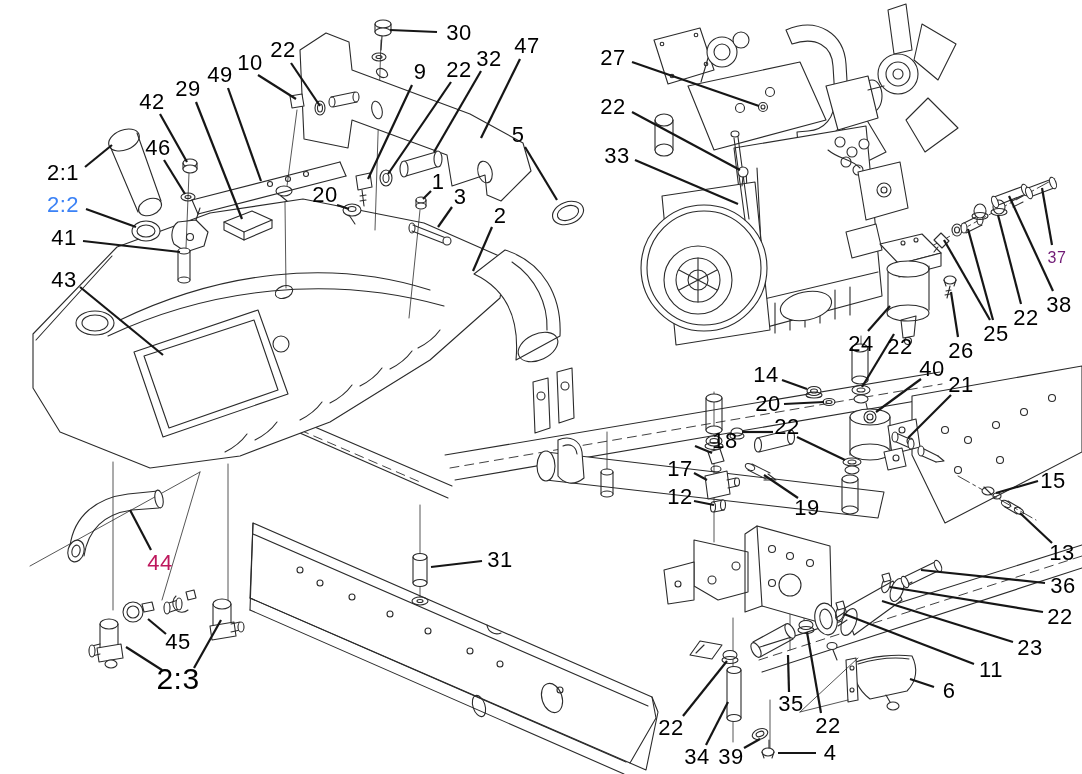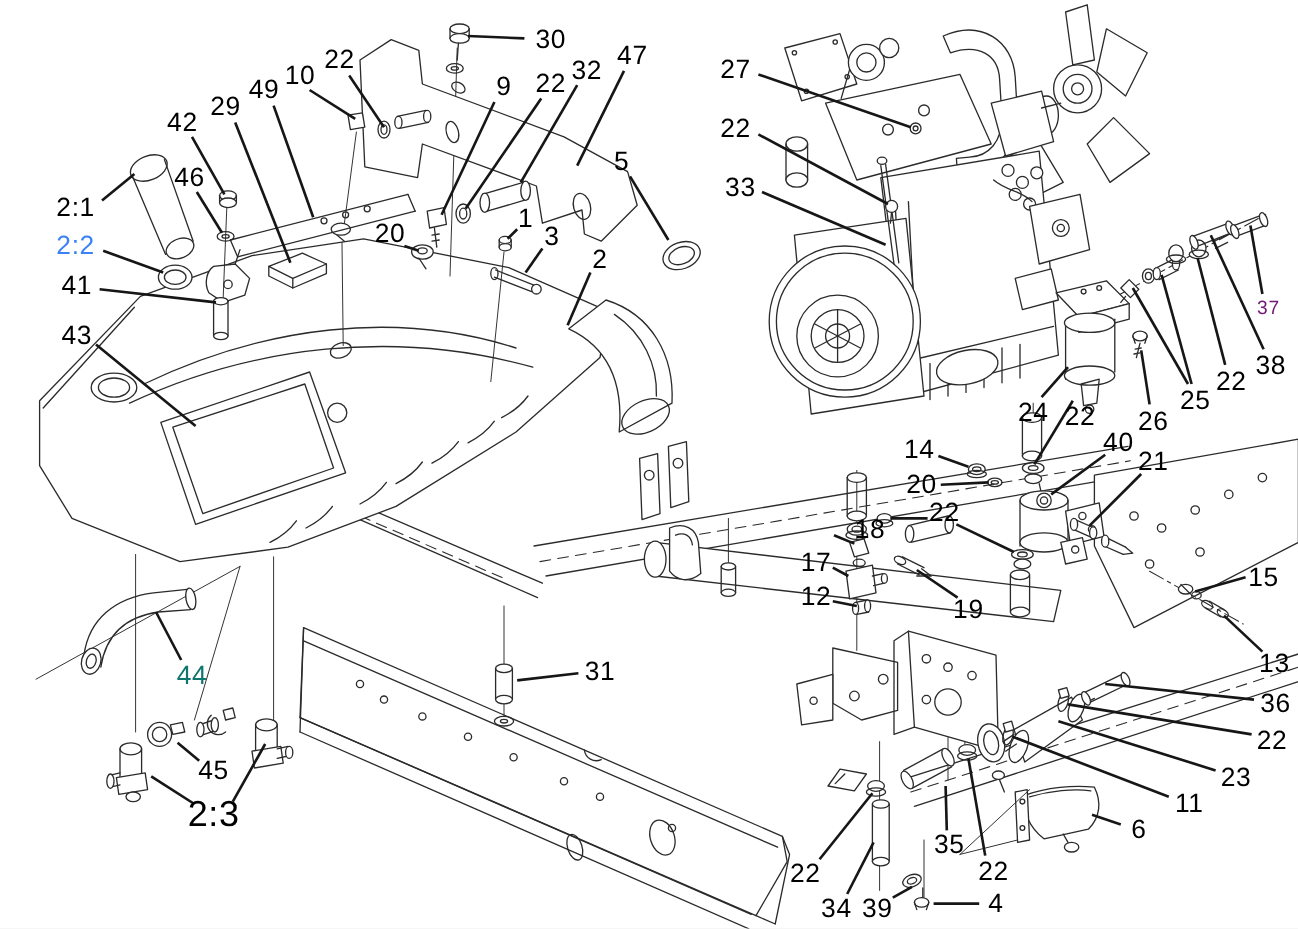--- a/index.html
+++ b/index.html
@@ -651,21 +651,21 @@
       <div class="callout" style="left: 807px; top: 508px; color: rgb(0, 0, 0); font-size: 22px;">19</div>
       <div class="callout" style="left: 932px; top: 369px; color: rgb(0, 0, 0); font-size: 22px;">40</div>
       <div class="callout" style="left: 961px; top: 385px; color: rgb(0, 0, 0); font-size: 22px;">21</div>
       <div class="callout" style="left: 1053px; top: 481px; color: rgb(0, 0, 0); font-size: 22px;">15</div>
       <div class="callout" style="left: 1062px; top: 553px; color: rgb(0, 0, 0); font-size: 22px;">13</div>
       <div class="callout" style="left: 1063px; top: 586px; color: rgb(0, 0, 0); font-size: 22px;">36</div>
       <div class="callout" style="left: 1060px; top: 617px; color: rgb(0, 0, 0); font-size: 22px;">22</div>
       <div class="callout" style="left: 1030px; top: 648px; color: rgb(0, 0, 0); font-size: 22px;">23</div>
       <div class="callout" style="left: 991px; top: 670px; color: rgb(0, 0, 0); font-size: 22px;">11</div>
       <div class="callout" style="left: 949px; top: 691px; color: rgb(0, 0, 0); font-size: 22px;">6</div>
-      <div class="callout" style="left: 160px; top: 563px; color: #0f766e; font-size: 22px;">44</div>
+      <div class="callout" style="left: 160px; top: 563px; color: #be185d; font-size: 22px;">44</div>
       <div class="callout" style="left: 178px; top: 642px; color: rgb(0, 0, 0); font-size: 22px;">45</div>
       <div class="callout" style="left: 178px; top: 679px; color: rgb(0, 0, 0); font-size: 30px;">2:3</div>
       <div class="callout" style="left: 500px; top: 560px; color: rgb(0, 0, 0); font-size: 22px;">31</div>
       <div class="callout" style="left: 791px; top: 704px; color: rgb(0, 0, 0); font-size: 22px;">35</div>
       <div class="callout" style="left: 828px; top: 726px; color: rgb(0, 0, 0); font-size: 22px;">22</div>
       <div class="callout" style="left: 830px; top: 753px; color: rgb(0, 0, 0); font-size: 22px;">4</div>
       <div class="callout" style="left: 731px; top: 757px; color: rgb(0, 0, 0); font-size: 22px;">39</div>
       <div class="callout" style="left: 697px; top: 757px; color: rgb(0, 0, 0); font-size: 22px;">34</div>
       <div class="callout" style="left: 671px; top: 728px; color: rgb(0, 0, 0); font-size: 22px;">22</div>
     </div>

